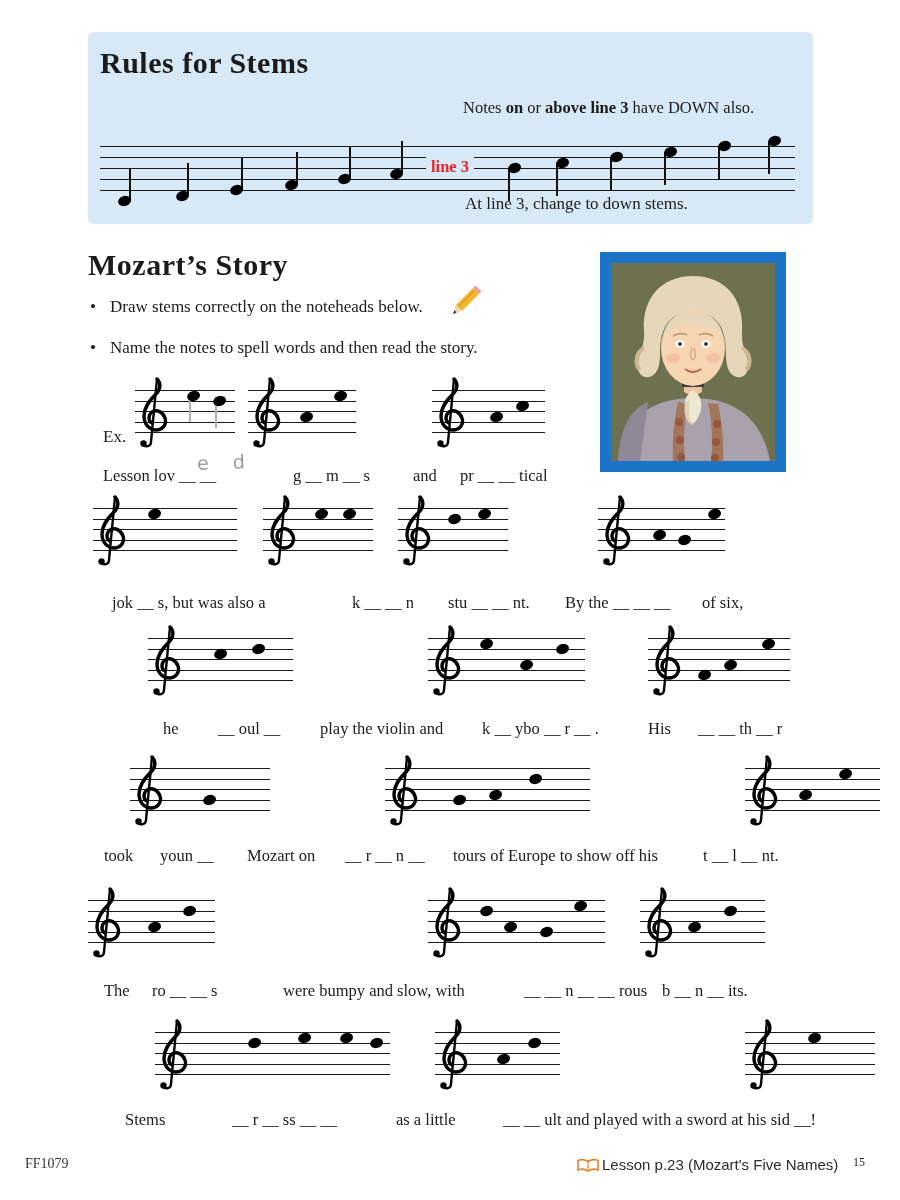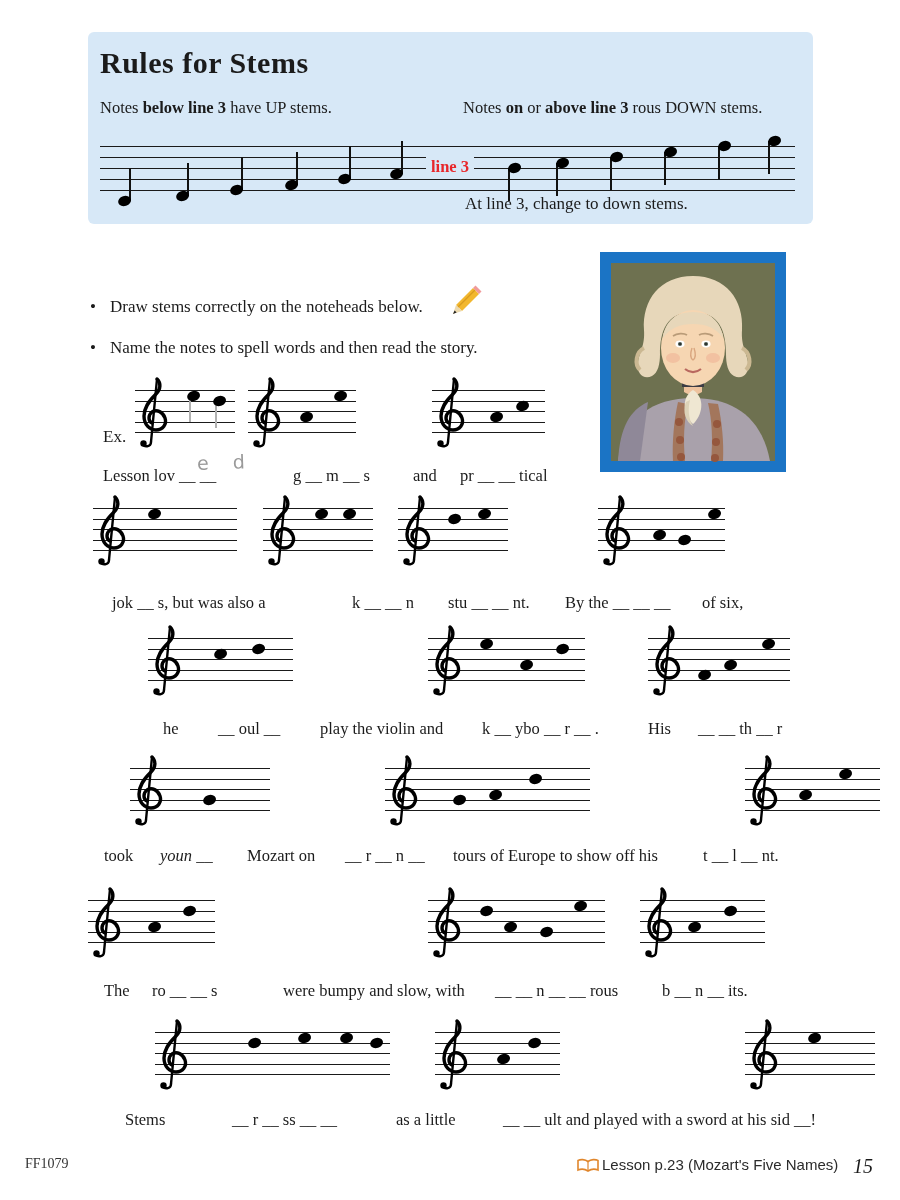--- a/index.html
+++ b/index.html
@@ -28,37 +28,37 @@
   .clef-wrap{position:absolute;left:1px;top:-17px;z-index:2;}
   
   .seg{position:absolute;font-size:16.5px;white-space:nowrap;}
   .handwriting{position:absolute;font-family:"DejaVu Sans",sans-serif;color:#9a9a9a;
                font-size:19px;letter-spacing:9px;transform:rotate(-2deg);}
   .ex-label{position:absolute;font-size:17px;}
   
   .footer-id{position:absolute;left:25px;top:1156px;font-size:14px;color:#333;}
   .footer-lesson{position:absolute;left:602px;top:1156px;font-size:15px;
                  font-family:"Liberation Sans",sans-serif;color:#2b2b2b;white-space:nowrap;}
-  .footer-page{position:absolute;left:853px;top:1155px;font-size:20px;font-style:italic;}
+  .footer-page{position:absolute;left:853px;top:1155px;font-size:12px;}
   .book-icon{position:absolute;left:576px;top:1158px;}
   .pencil-icon{position:absolute;left:450px;top:285px;}
   .portrait{position:absolute;left:600px;top:252px;}
 </style>
 </head>
 <body>
 
 <div class="page">
 
   <div class="rules-box">
     <div class="box-title">Rules for Stems</div>
-    <div class="rule-text" id="rule-left" style="left:12px;"><span>Notes </span><span class="rule-b">below line 3</span><span> have UP stems.</span></div>
-    <div class="rule-text" id="rule-right" style="left:375px;"><span>Notes </span><span class="rule-b">on</span><span> or </span><span class="rule-b">above line 3</span><span> rous DOWN stems.</span></div>
+    <div class="rule-text" id="rule-right" style="left:375px;"><span>Notes </span><span class="rule-b">on</span><span> or </span><span class="rule-b">above line 3</span><span> have DOWN also.</span></div>
     <div class="box-caption" style="left:377px;top:162px;">At line 3, change to down stems.</div>
   </div>
 
+  <div class="h2" style="left:88px;top:248px;">Mozart’s Story</div>
   <div class="bullet-line" style="left:90px;top:297px;">
     <span class="bullet-dot">•</span><span>Draw stems correctly on the noteheads below.</span>
   </div>
   <div class="bullet-line" style="left:90px;top:338px;">
     <span class="bullet-dot">•</span><span>Name the notes to spell words and then read the story.</span>
   </div>
 
   <div class="pencil-icon">
     <svg width="32" height="34" viewBox="0 0 32 34">
       <polygon points="23,3 29,9 12,26 6,20" fill="#f2b72e"></polygon>
@@ -447,29 +447,29 @@
       <span class="seg" style="left: 448px; top: 593px;">stu __ __ nt.</span>
       <span class="seg" style="left: 565px; top: 593px;">By the __ __ __</span>
       <span class="seg" style="left: 702px; top: 593px;">of six,</span>
       <span class="seg" style="left: 163px; top: 719px;">he</span>
       <span class="seg" style="left: 218px; top: 719px;">__ oul __</span>
       <span class="seg" style="left: 320px; top: 719px;">play the violin and</span>
       <span class="seg" style="left: 482px; top: 719px;">k __ ybo __ r __ .</span>
       <span class="seg" style="left: 648px; top: 719px;">His</span>
       <span class="seg" style="left: 698px; top: 719px;">__ __ th __ r</span>
       <span class="seg" style="left: 104px; top: 846px;">took</span>
-      <span class="seg" style="left: 160px; top: 846px; font-style: italic;">youn __</span>
+      <span class="seg" style="left: 160px; top: 846px;">youn __</span>
       <span class="seg" style="left: 247px; top: 846px;">Mozart on</span>
       <span class="seg" style="left: 345px; top: 846px;">__ r __ n __</span>
       <span class="seg" style="left: 453px; top: 846px;">tours of Europe to show off his</span>
       <span class="seg" style="left: 703px; top: 846px;">t __ l __ nt.</span>
       <span class="seg" style="left: 104px; top: 981px;">The</span>
       <span class="seg" style="left: 152px; top: 981px;">ro __ __ s</span>
       <span class="seg" style="left: 283px; top: 981px;">were bumpy and slow, with</span>
-      <span class="seg" style="left: 495px; top: 981px;">__ __ n __ __ rous</span>
+      <span class="seg" style="left: 524px; top: 981px;">__ __ n __ __ rous</span>
       <span class="seg" style="left: 662px; top: 981px;">b __ n __ its.</span>
       <span class="seg" style="left: 125px; top: 1110px;">Stems</span>
       <span class="seg" style="left: 232px; top: 1110px;">__ r __ ss __ __</span>
       <span class="seg" style="left: 396px; top: 1110px;">as a little</span>
       <span class="seg" style="left: 503px; top: 1110px;">__ __ ult and played with a sword at his sid __!</span>
     </div>
 
   <div class="footer-id">FF1079</div>
   <div class="book-icon">
     <svg width="24" height="15" viewBox="0 0 24 15">

